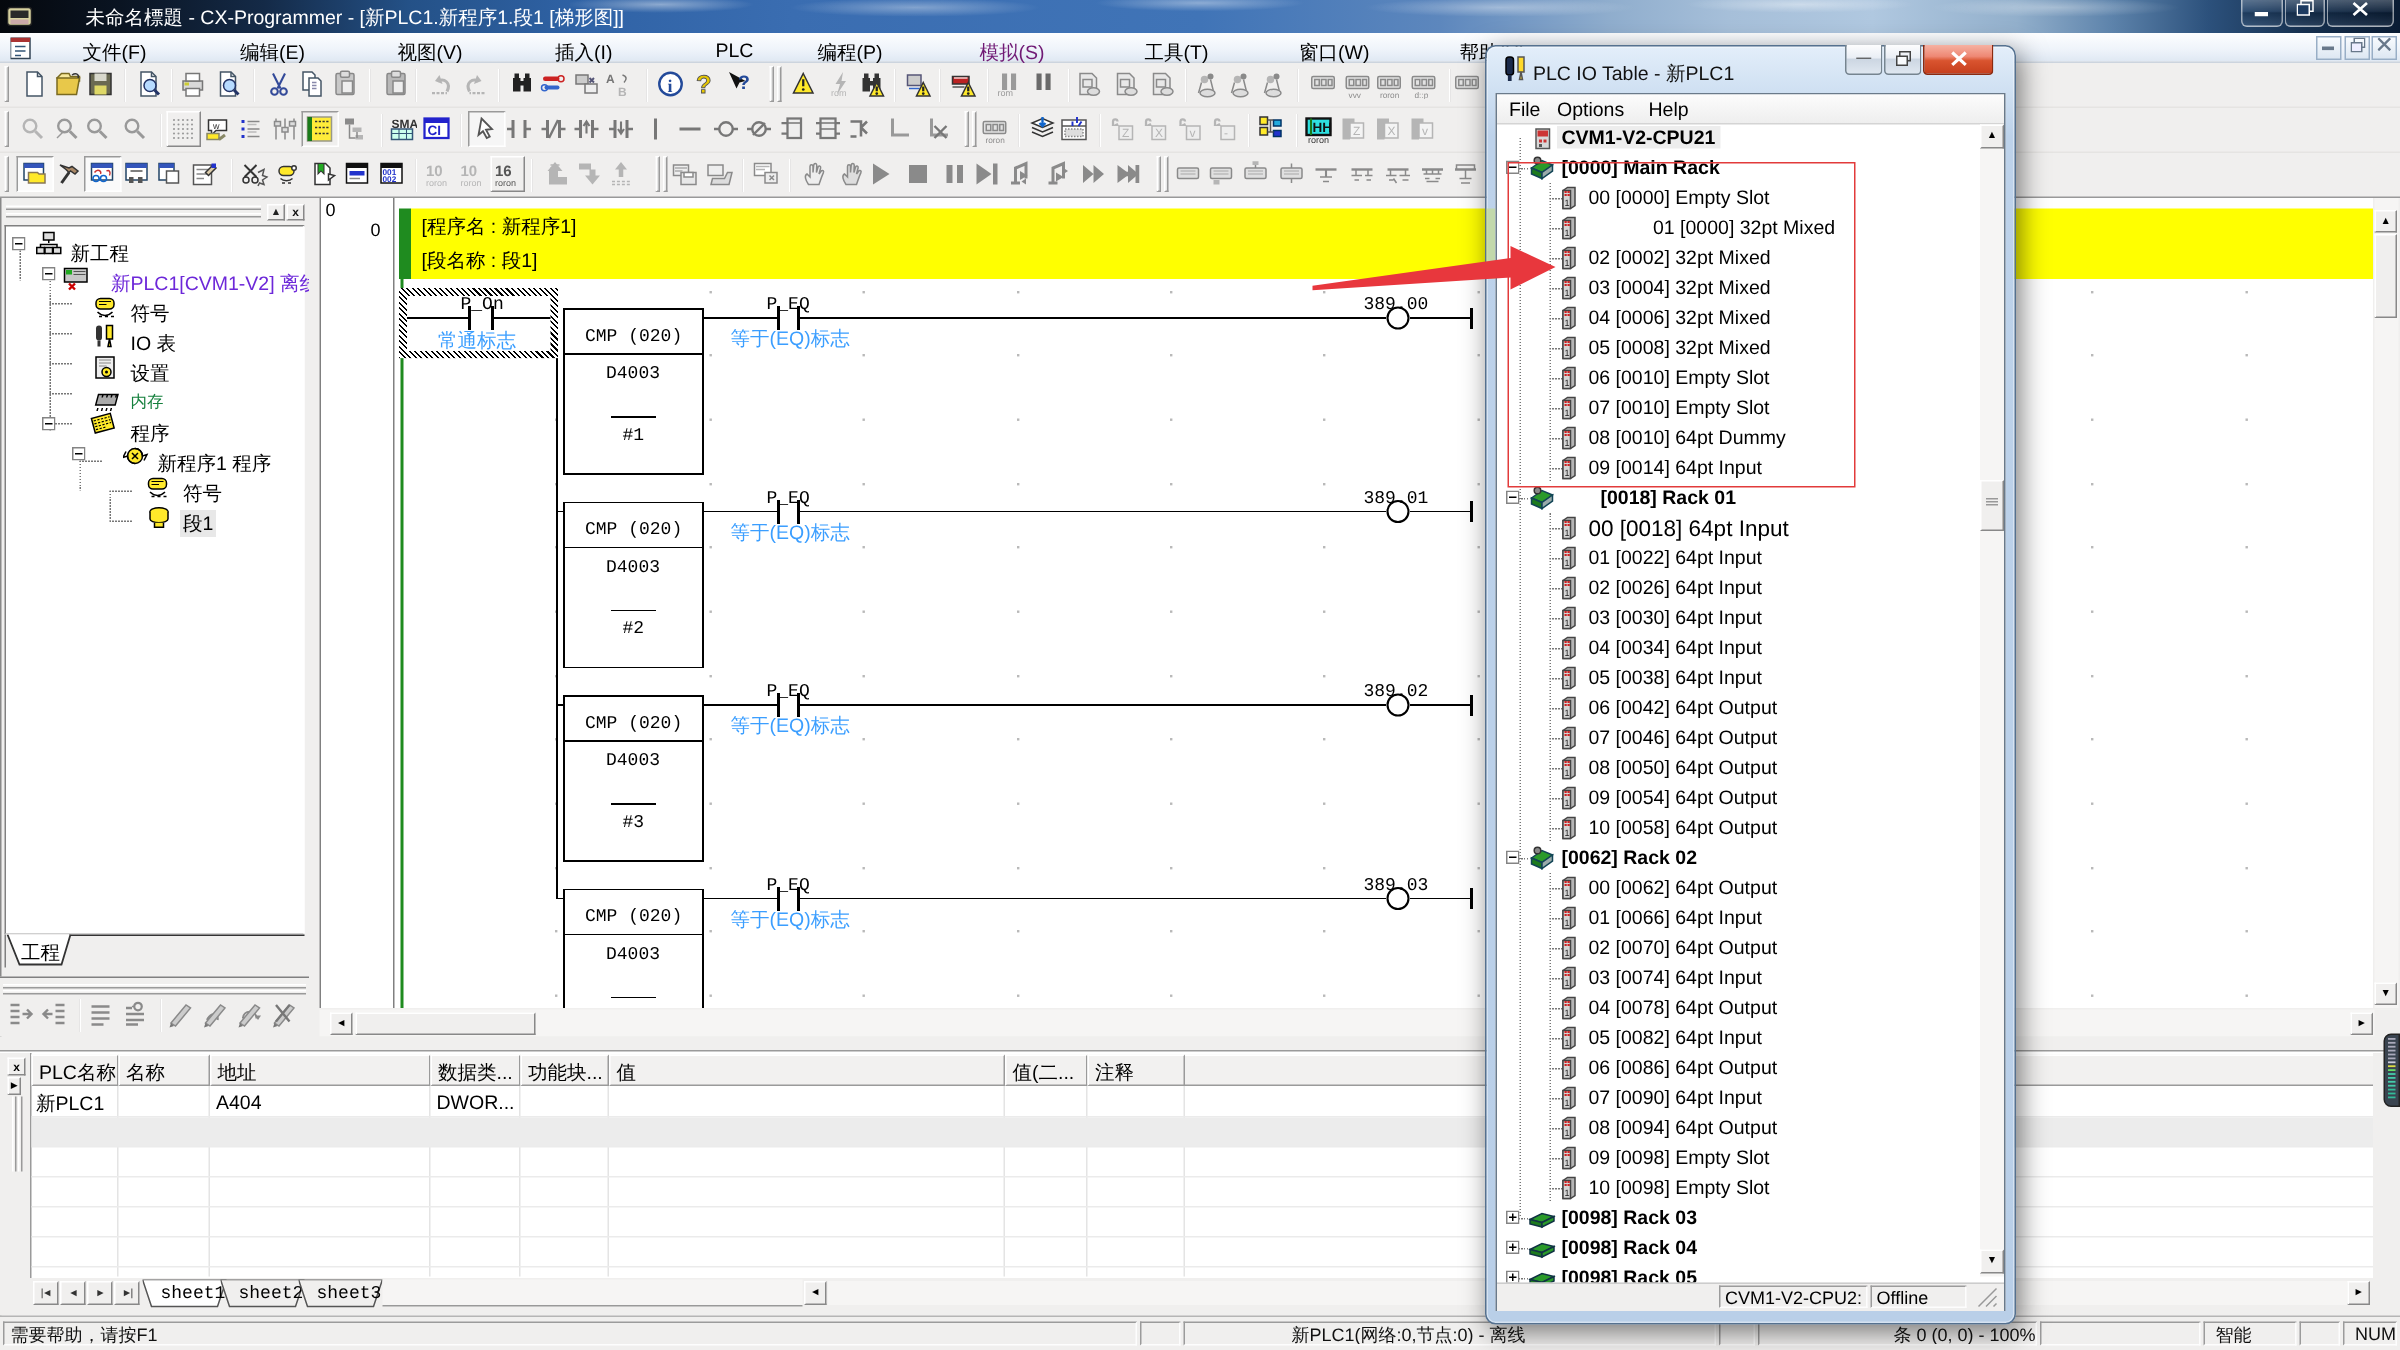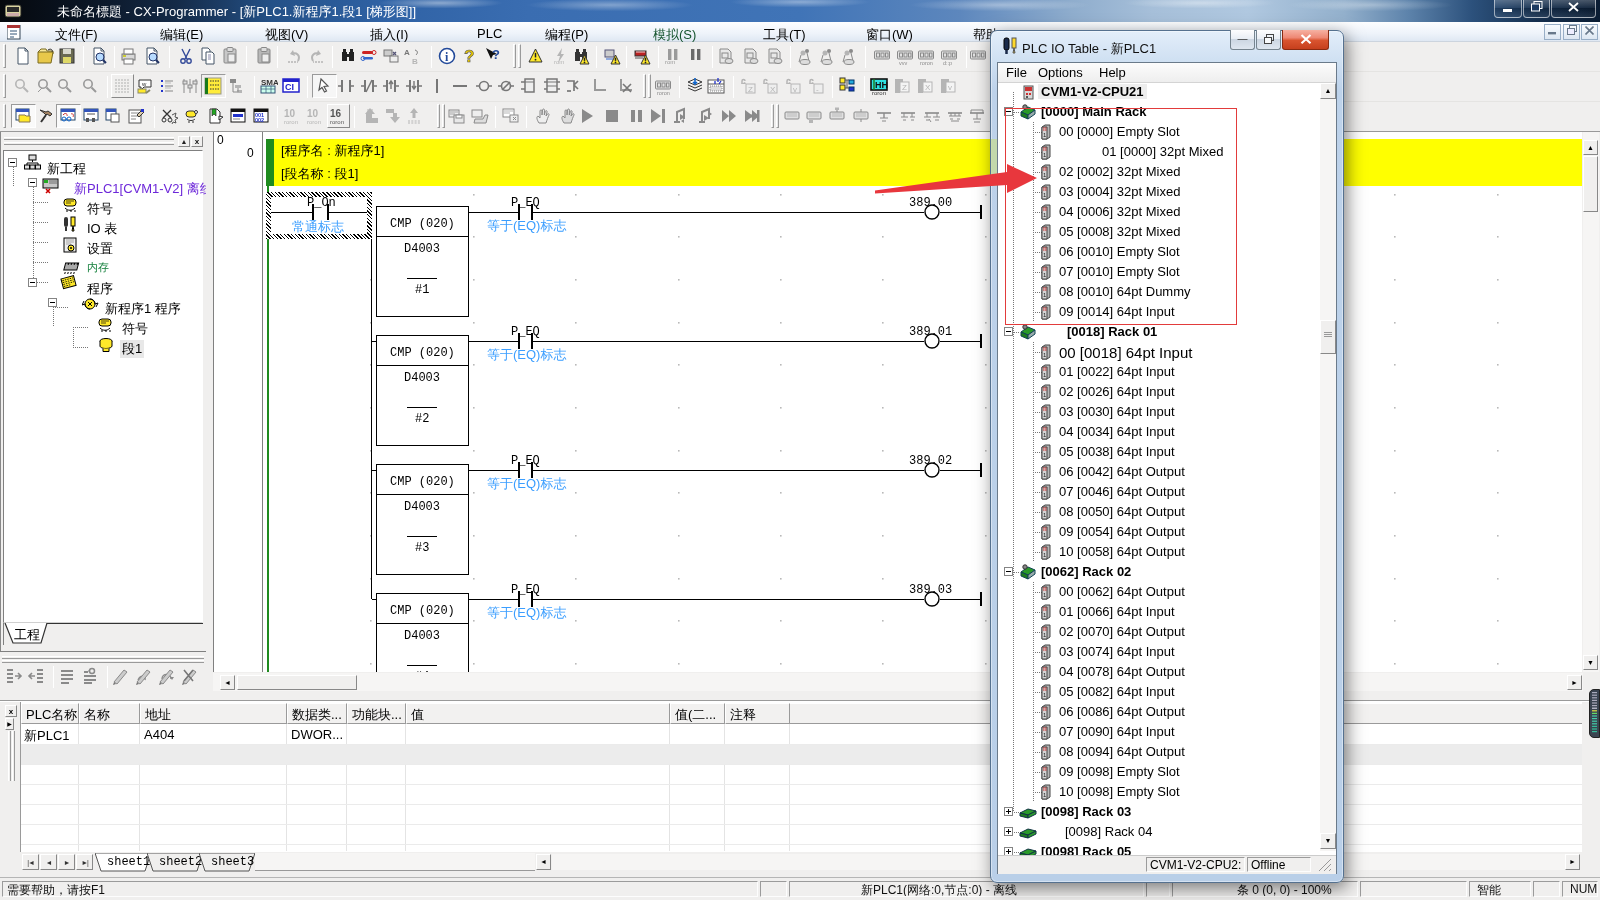--- a/index.html
+++ b/index.html
@@ -34,21 +34,21 @@
     <rect x="0" y="0" width="13" height="14" fill="#fff" stroke="#345"></rect>
     <rect x="0" y="0" width="13" height="3" fill="#a33"></rect>
     <path d="M3 6h7M3 9h7M3 12h4" stroke="#357" stroke-width="1"></path>
   </svg>
 <div style="position:absolute;left:55px;top:26px;font-size:13px;color:#000;white-space:nowrap;">文件(F)</div>
 <div style="position:absolute;left:160px;top:26px;font-size:13px;color:#000;white-space:nowrap;">编辑(E)</div>
 <div style="position:absolute;left:265px;top:26px;font-size:13px;color:#000;white-space:nowrap;">视图(V)</div>
 <div style="position:absolute;left:370px;top:26px;font-size:13px;color:#000;white-space:nowrap;">插入(I)</div>
 <div style="position:absolute;left:477px;top:26px;font-size:13px;color:#000;white-space:nowrap;">PLC</div>
 <div style="position:absolute;left:545px;top:26px;font-size:13px;color:#000;white-space:nowrap;">编程(P)</div>
-<div style="position:absolute;left:653px;top:26px;font-size:13px;color:#14532d;white-space:nowrap;">模拟(S)</div>
+<div style="position:absolute;left:653px;top:26px;font-size:13px;color:#701a75;white-space:nowrap;">模拟(S)</div>
 <div style="position:absolute;left:763px;top:26px;font-size:13px;color:#000;white-space:nowrap;">工具(T)</div>
 <div style="position:absolute;left:866px;top:26px;font-size:13px;color:#000;white-space:nowrap;">窗口(W)</div>
 <div style="position:absolute;left:973px;top:26px;font-size:13px;color:#000;white-space:nowrap;">帮助(H)</div>
 <div class="ab" style="left:1544px;top:24px;width:17px;height:16px;background:linear-gradient(180deg,#f8fbfe,#dde7f2);border:1px solid #98aec6;color:#5a6a7a;font-size:10px;text-align:center;line-height:14px;font-weight:bold;"><svg width="9" height="9">
       <rect x="0" y="6" width="8" height="2.4" fill="#68788a"></rect>
     </svg></div>
 <div class="ab" style="left:1563px;top:24px;width:17px;height:16px;background:linear-gradient(180deg,#f8fbfe,#dde7f2);border:1px solid #98aec6;color:#5a6a7a;font-size:10px;text-align:center;line-height:14px;font-weight:bold;"><svg width="10" height="10">
       <rect x="2.5" y="0.5" width="7" height="6" fill="none" stroke="#68788a"></rect>
       <rect x="0.5" y="3.5" width="7" height="6" fill="#eef" stroke="#68788a"></rect>
     </svg></div>
@@ -1145,21 +1145,21 @@
 <div style="position:absolute;left:211px;top:855px;font-size:12px;font-family:'Liberation Mono',monospace;color:#000;">sheet3</div>
 <div style="position:absolute;left:255px;top:853px;width:280px;height:18px;background:#f6f5f4;border-bottom:1px solid #999;"></div>
 <div class="ab raise" style="left:536px;top:854px;width:15px;height:16px;background:#f0efee;text-align:center;font-size:7px;line-height:14px;color:#000;">◄</div>
 <div style="position:absolute;left:552px;top:854px;width:1013px;height:16px;background:#f6f5f4;"></div>
 <div class="ab raise" style="left:1565px;top:854px;width:15px;height:16px;background:#f0efee;text-align:center;font-size:7px;line-height:14px;color:#000;">►</div>
 <div style="position:absolute;left:0;top:877px;width:1600px;height:23px;background:#f0efee;border-top:1px solid #b5b5b5;"></div>
 <div class="statuspanel" style="left:2px;width:756px;padding-left:4px;">需要帮助，请按F1</div>
 <div class="statuspanel" style="left:760px;width:27px;padding-left:4px;"></div>
 <div class="statuspanel" style="left:789px;width:355px;padding-left:71px;">新PLC1(网络:0,节点:0) - 离线</div>
 <div class="statuspanel" style="left:1146px;width:24px;padding-left:4px;"></div>
-<div class="statuspanel" style="left:1172px;width:186px;padding-left:64px;">条 0 (0, 0)  -  100%</div>
+<div class="statuspanel" style="left:1172px;width:186px;padding-left:64px;text-align:right;">条 0 (0, 0)  -  100%</div>
 <div class="statuspanel" style="left:1360px;width:107px;padding-left:4px;"></div>
 <div class="statuspanel" style="left:1469px;width:62px;padding-left:7px;">智能</div>
 <div class="statuspanel" style="left:1533px;width:27px;padding-left:4px;"></div>
 <div class="statuspanel" style="left:1562px;width:36px;padding-left:7px;">NUM</div>
 <div class="ab" style="left:1589px;top:689px;width:11px;height:49px;background:#3a4450;border-radius:5px 0 0 5px;border:1px solid #222;"></div>
 <svg class="ab" style="left:1591px;top:692px" width="8" height="44">
     <rect x="1" y="0.0" width="5" height="1.2" fill="#aab"></rect>
     <rect x="1" y="2.6" width="5" height="1.2" fill="#aab"></rect>
     <rect x="1" y="5.2" width="5" height="1.2" fill="#aab"></rect>
     <rect x="1" y="7.800000000000001" width="5" height="1.2" fill="#aab"></rect>
@@ -1513,21 +1513,21 @@
 <div class="ab" style="left:1008px;top:832px;width:12px;height:1px;background-image:repeating-linear-gradient(90deg,#777 0 1px,transparent 1px 2px);"></div>
 <svg class="ab" style="left:1004px;top:827px" width="9" height="9">
     <rect x="0.5" y="0.5" width="8" height="8" fill="#fff" stroke="#848484"></rect>
     <path d="M2 4.5h5M4.5 2v5" stroke="#000"></path>
   </svg>
 <svg class="ab" style="left:1019px;top:824px" width="18" height="16" viewBox="0 0 18 16">
     <path d="M1 9l8-4 8 2-8 4z" fill="#2a9a2a" stroke="#134"></path>
     <path d="M1 9l8 2v3l-8-2z" fill="#1d7a1d" stroke="#134"></path>
     <path d="M17 7l-8 4v3l8-4z" fill="#2a9a2a" stroke="#134"></path>
   </svg>
-<div style="position:absolute;left:1041px;top:824px;font-size:13px;font-weight:normal;color:#000;white-space:nowrap;margin-left:24px;">[0098] Rack 04</div>
+<div style="position:absolute;left:1041px;top:824px;font-size:13px;font-weight:bold;color:#000;white-space:nowrap;">[0098] Rack 04</div>
 <div class="ab" style="left:1008px;top:852px;width:12px;height:1px;background-image:repeating-linear-gradient(90deg,#777 0 1px,transparent 1px 2px);"></div>
 <svg class="ab" style="left:1004px;top:847px" width="9" height="9">
     <rect x="0.5" y="0.5" width="8" height="8" fill="#fff" stroke="#848484"></rect>
     <path d="M2 4.5h5M4.5 2v5" stroke="#000"></path>
   </svg>
 <svg class="ab" style="left:1019px;top:844px" width="18" height="16" viewBox="0 0 18 16">
     <path d="M1 9l8-4 8 2-8 4z" fill="#2a9a2a" stroke="#134"></path>
     <path d="M1 9l8 2v3l-8-2z" fill="#1d7a1d" stroke="#134"></path>
     <path d="M17 7l-8 4v3l8-4z" fill="#2a9a2a" stroke="#134"></path>
   </svg>

